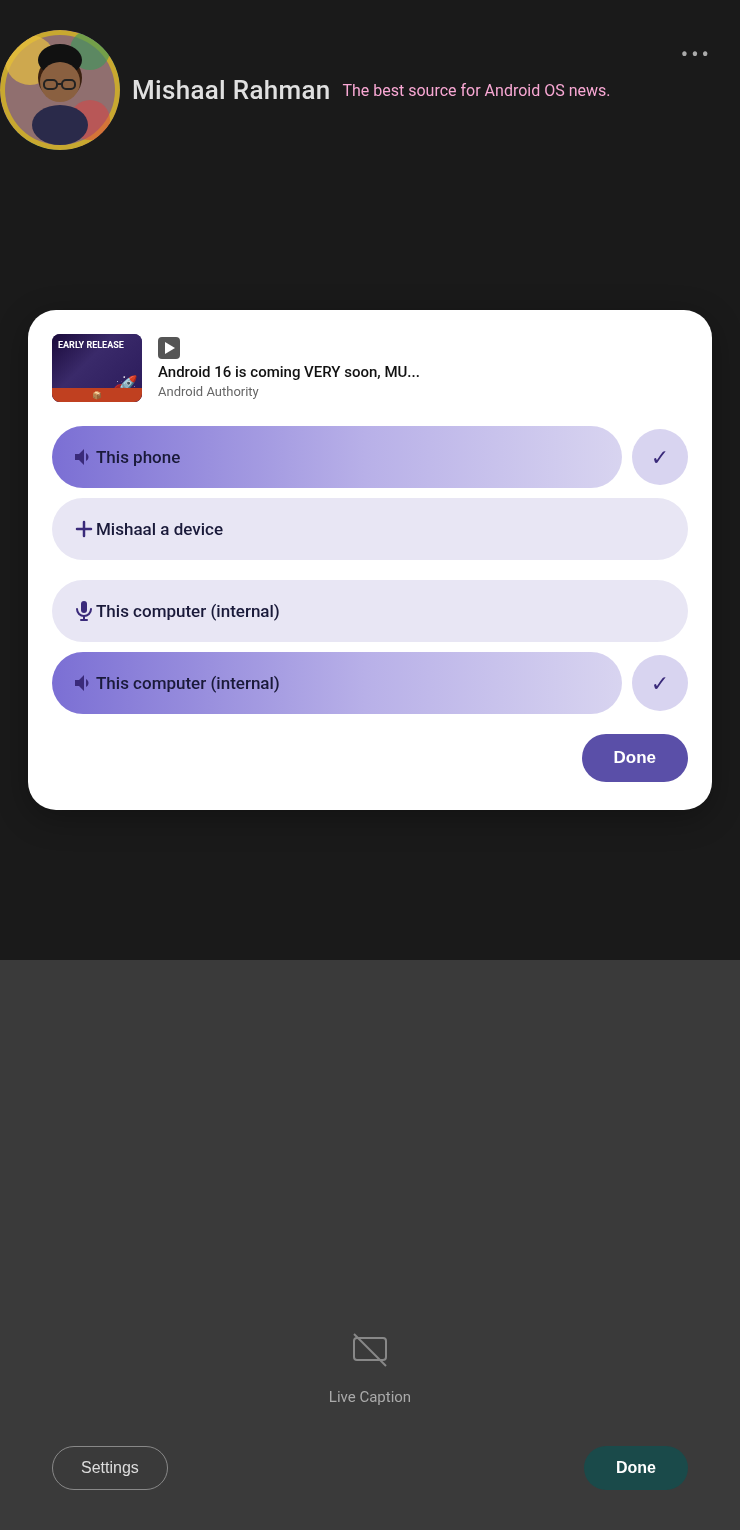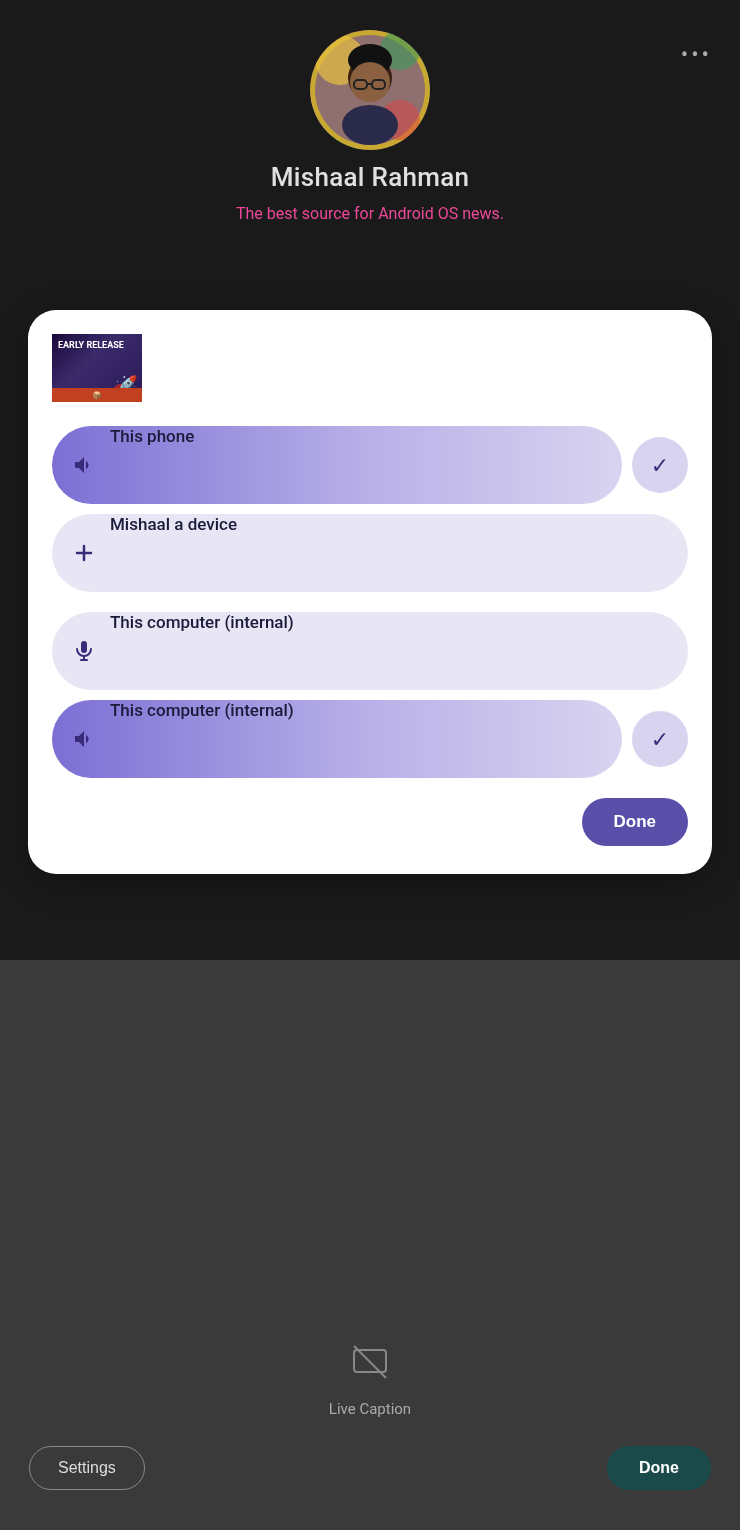--- a/index.html
+++ b/index.html
@@ -26,21 +26,21 @@
       bottom: 0;
       background: #3a3a3a;
     }
 
     
     .profile-area {
       position: absolute;
       top: 30px;
       left: 0; right: 0;
       display: flex;
-      flex-direction: column;
+      flex-direction: row;
       align-items: center;
       gap: 12px;
     }
 
     .avatar-container {
       width: 120px;
       height: 120px;
       border-radius: 50%;
       overflow: hidden;
       background: linear-gradient(135deg, #e8c840, #5a3a8a, #3a8a5a, #e84040);
@@ -50,21 +50,21 @@
     }
 
     .profile-name {
       color: #e0e0e0;
       font-size: 26px;
       font-weight: 500;
       letter-spacing: 0.3px;
     }
 
     .profile-subtitle {
-      color: #ec4899;
+      color: #f9a8d4;
       font-size: 16px;
       font-weight: 400;
     }
 
     
     .more-options {
       position: absolute;
       top: 42px;
       right: 28px;
       color: #aaa;
@@ -89,21 +89,21 @@
     .now-playing-row {
       display: flex;
       align-items: center;
       gap: 16px;
       margin-bottom: 24px;
     }
 
     .thumbnail {
       width: 90px;
       height: 68px;
-      border-radius: 0;
+      border-radius: 8px;
       background: #2a1a5a;
       flex-shrink: 0;
       position: relative;
       overflow: hidden;
       display: flex;
       align-items: flex-end;
       justify-content: flex-start;
     }
 
     .thumbnail-bg {
@@ -205,24 +205,25 @@
     .option-row {
       display: flex;
       align-items: center;
       gap: 10px;
       margin-bottom: 10px;
     }
 
     .option-pill {
       flex: 1;
       border-radius: 50px;
-      height: 78px;
-      display: flex;
+      height: 62px;
+      display: flex;
+      align-items: center;
       padding: 0 20px;
-      gap: 14px;
+      gap: 0;
     }
 
     .option-pill.selected-active {
       background: linear-gradient(90deg, #7b6fd4 0%, #b8b0e8 55%, #d8d4f0 100%);
     }
 
     .option-pill.unselected {
       background: #e8e6f4;
     }
 
@@ -293,28 +294,28 @@
 
     .live-caption-icon {
       font-size: 32px;
       color: #888;
       margin-bottom: 10px;
     }
 
     .live-caption-label {
       font-size: 15px;
       color: #aaa;
-      margin-bottom: 28px;
+      margin-bottom: 40px;
     }
 
     .bottom-buttons {
       width: 100%;
       display: flex;
       justify-content: space-between;
-      padding: 0 29px;
+      padding: 0 52px;
     }
 
     .settings-btn {
       background: transparent;
       color: #ddd;
       border: 1.5px solid #888;
       border-radius: 50px;
       padding: 12px 28px;
       font-size: 16px;
       font-weight: 500;
@@ -381,20 +382,27 @@
     <div class="thumbnail">
       <div class="thumbnail-bg"></div>
       <div class="thumbnail-text">EARLY
 RELEASE</div>
       <div class="thumbnail-rocket">🚀</div>
       <div class="thumbnail-bar">
         <span style="color: white; font-size: 8px; font-weight: bold;">📦</span>
       </div>
     </div>
 
+    <div class="now-playing-info">
+      <div class="play-icon-row">
+        <div class="play-triangle"></div>
+      </div>
+      <div class="video-title">Android 16 is coming VERY soon, MU...</div>
+      <div class="video-channel">Android Authority</div>
+    </div>
   </div>
 
   <div class="output-section">
 
     <div class="option-row">
       <div class="option-pill selected-active">
         <span class="option-icon icon-svg">
           <svg width="24" height="24" viewBox="0 0 24 24" fill="none">
             <path d="M3 9v6h4l5 5V4L7 9H3z" fill="#3a2a7a"></path>
             <path d="M16.5 12c0-1.77-1.02-3.29-2.5-4.03v8.05c1.48-.73 2.5-2.25 2.5-4.02z" fill="#3a2a7a"></path>

